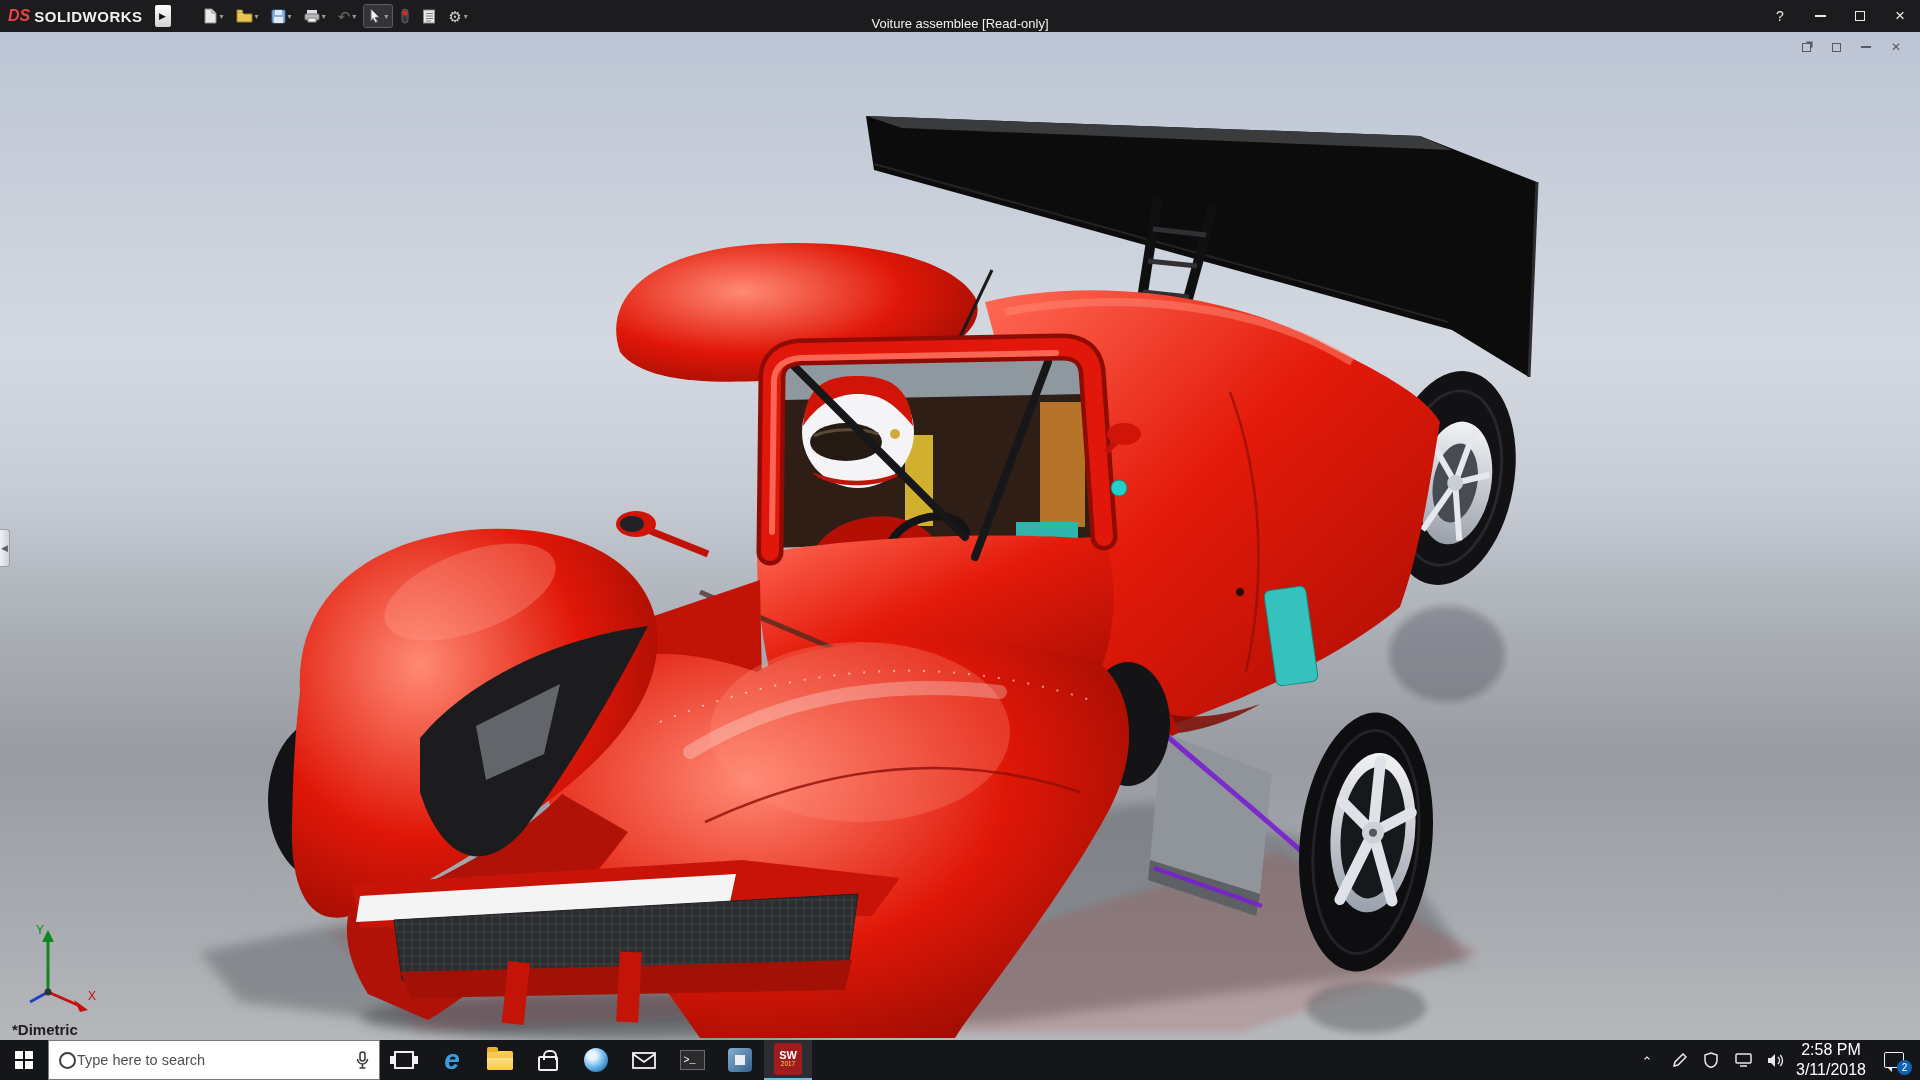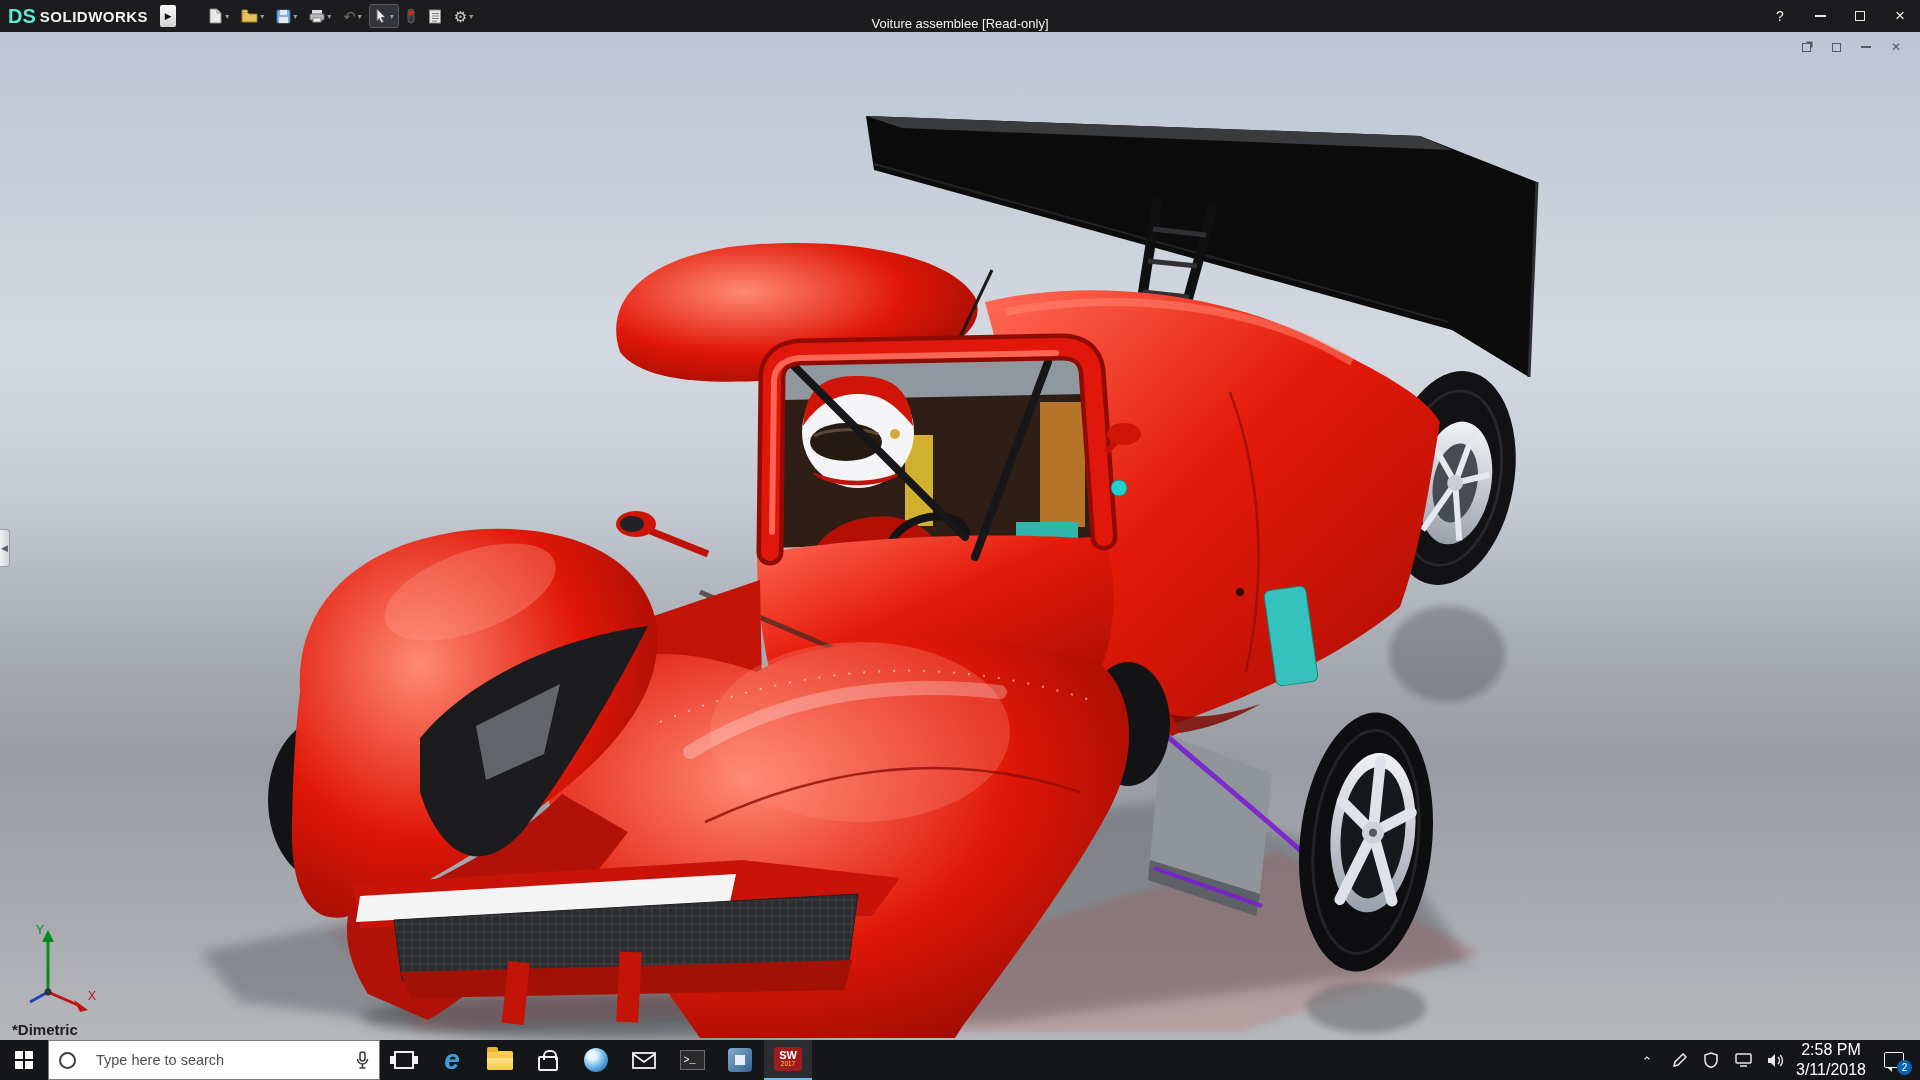--- a/index.html
+++ b/index.html
@@ -3,21 +3,21 @@
 <meta charset="utf-8">
 <style>
   * { margin:0; padding:0; box-sizing:border-box; }
   html,body { width:1920px; height:1080px; overflow:hidden; background:#000;
     font-family:"Liberation Sans", sans-serif; }
 
   
   .titlebar { position:relative; height:32px; background:var(--titlebar-bg,#1c1c1e);
     display:flex; align-items:center; color:#e8e8e8; }
   .brand { display:flex; align-items:center; gap:4px; padding:0 8px; }
-  .brand .ds { color:#5eead4; font-weight:bold; font-size:20px; }
+  .brand .ds { color:#ef4444; font-weight:bold; font-style:italic; font-size:16px; }
   .brand .name { color:#f2f2f2; font-weight:bold; font-size:15px; letter-spacing:.5px; }
   .flyout-arrow { width:16px; height:22px; background:linear-gradient(#fdfdfd,#d2d2d2);
     border-radius:2px; display:flex; align-items:center; justify-content:center;
     color:#111; font-size:9px; margin-left:4px; cursor:default; }
   .tb-tools { display:flex; align-items:center; gap:4px; margin-left:28px; }
   .tool { display:flex; align-items:center; gap:2px; padding:3px 4px; border-radius:2px; }
   .tool.active { background:#33343a; outline:1px solid #5a5c64; }
   .tool .caret { color:#9a9a9a; font-size:8px; }
   .tool svg { display:block; }
   .tool .glyph { font-size:15px; color:#cfcfcf; line-height:1; }
@@ -51,21 +51,21 @@
   .triad { position:absolute; left:14px; bottom:26px; z-index:5; }
 
   
   .taskbar { height:40px; background:var(--taskbar-bg,#15161a); display:flex;
     align-items:stretch; color:#fff; }
   .tb-btn { width:48px; display:flex; align-items:center; justify-content:center; }
   .win-logo { display:grid; grid-template-columns:8px 8px; grid-template-rows:8px 8px;
     gap:1.5px; }
   .win-logo span { background:#fdfdfd; }
   .searchbox { width:332px; background:#ffffff; border:1px solid #7a7a7a; display:flex;
-    align-items:center; padding:0 10px; gap:20px; }
+    align-items:center; padding:0 10px; gap:1px; }
   .searchbox .ring { width:17px; height:17px; border:2px solid #3f3f3f; border-radius:50%; }
   .searchbox input { border:none; outline:none; flex:1; font-size:14.5px; color:#3f3f3f;
     background:transparent; font-family:"Liberation Sans",sans-serif; }
   .searchbox input::placeholder { color:#4f4f4f; opacity:1; }
   .taskview { width:20px; height:18px; border:2px solid #f0f0f0; position:relative; background:transparent; }
   .taskview:before { content:""; position:absolute; left:-6px; top:3px; width:4px; height:8px; background:#f0f0f0; }
   .taskview:after { content:""; position:absolute; right:-6px; top:3px; width:4px; height:8px; background:#f0f0f0; }
   .edge-e { font-size:28px; font-weight:bold; color:#3aa0dd; font-style:italic; line-height:1; }
   .folder { position:relative; width:26px; height:19px; background:linear-gradient(#f9cf56,#eab32c);
     border-radius:2px; }
@@ -78,21 +78,21 @@
     border:2px solid #f2f2f2; border-bottom:none; border-radius:6px 6px 0 0; }
   .sphere { width:24px; height:24px; border-radius:50%;
     background:radial-gradient(circle at 35% 32%, #e8f4ff 18%, #7ec2ef 45%, #1f6fb4 85%); }
   .cmdbox { width:25px; height:20px; background:#2b2b2d; border:1px solid #6a6a6e;
     color:#fff; font-family:"Liberation Mono",monospace; font-size:10px;
     display:flex; align-items:center; padding-left:3px; }
   .appbox { width:24px; height:24px; border-radius:4px;
     background:linear-gradient(135deg,#86aecf,#33618e); display:flex; align-items:center; justify-content:center; }
   .appbox i { width:10px; height:10px; background:#e9eef4; display:block; }
   .sw-btn { background:rgba(255,255,255,.10); border-bottom:2px solid #6fb9e8; }
-  .sw-icon { width:28px; height:24px; background:#9e1b1e; border-radius:3px; color:#fff;
+  .sw-icon { width:28px; height:32px; background:#9e1b1e; border-radius:3px; color:#fff;
     display:flex; flex-direction:column; align-items:center; justify-content:center; line-height:1; }
   .sw-icon .l1 { font-size:11px; font-weight:bold; }
   .sw-icon .l2 { font-size:6.5px; color:#ffd34d; }
   .tray { margin-left:auto; display:flex; align-items:center; gap:2px; padding-right:4px; }
   .tray-btn { width:30px; height:40px; display:flex; align-items:center; justify-content:center; }
   .chev { color:#f0f0f0; font-size:13px; transform:translateY(1px); }
   .clock { width:78px; text-align:center; font-size:16px; line-height:1.25; color:#fff; padding:0 4px; }
   .action { position:relative; width:44px; height:40px; display:flex; align-items:center; justify-content:center; }
   .action .bubble { width:20px; height:16px; border:1.6px solid #f2f2f2; border-radius:2px; position:relative; }
   .action .bubble:after { content:""; position:absolute; left:2px; bottom:-5px; width:0; height:0;

